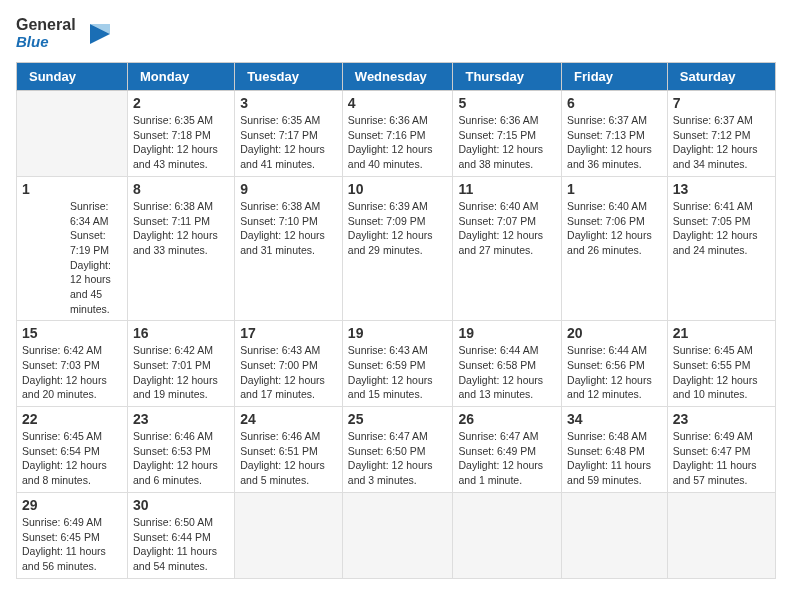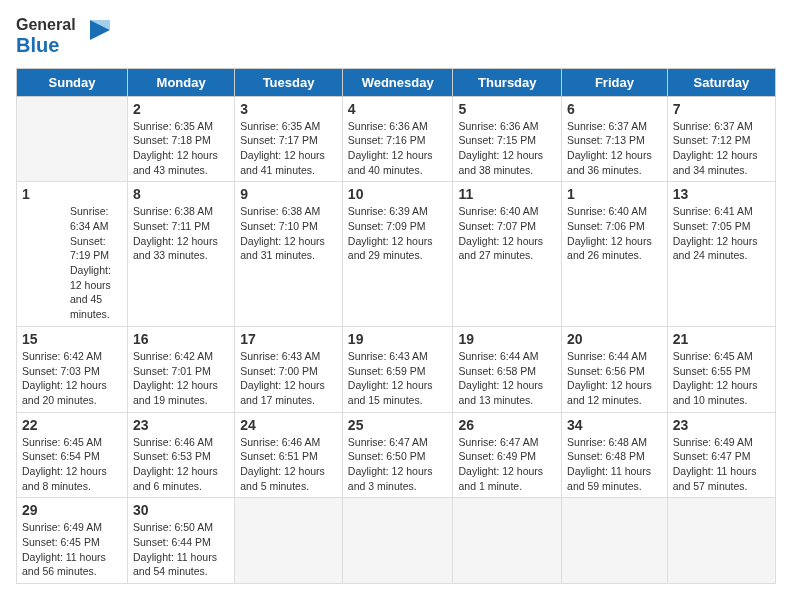--- a/index.html
+++ b/index.html
@@ -11,21 +11,21 @@
       padding: 16px;
     }
     .header {
       display: flex;
       justify-content: space-between;
       align-items: flex-start;
       margin-bottom: 12px;
     }
     .logo {
       display: flex;
-      align-items: flex-start;
+      align-items: flex-end;
       gap: 6px;
     }
     .title-block { text-align: right; }
     .month-title {
       font-size: 36px;
       font-weight: bold;
       color: #333;
     }
     .subtitle {
       font-size: 15px;
@@ -33,21 +33,21 @@
     }
     table {
       width: 100%;
       border-collapse: collapse;
       font-size: 11px;
     }
     thead tr th {
       background: #1a6eb5;
       color: #fff;
       padding: 6px 12px;
-      text-align: center;
+      text-align: left;
       font-size: 13px;
       font-weight: bold;
       border: 1px solid #ccc;
     }
     tbody tr td {
       border: 1px solid #ddd;
       vertical-align: top;
       padding: 4px 5px;
       height: 80px;
       width: 113px;
@@ -69,21 +69,21 @@
       color: #333;
     }
   </style>
 </head>
 <body>
 
 <div class="header">
   <div class="logo">
   <div style="display:flex;flex-direction:column;line-height:1.1;">
     <span style="font-size:16px;font-weight:bold;color:#333;">General</span>
-    <span style="font-size:20px;font-weight:bold;color:#1a6eb5;">Blue</span>
+    <span style="font-size:15px;font-weight:bold;color:#1a6eb5;font-style:italic;">Blue</span>
   </div>
   <svg width="30" height="30" viewBox="0 0 30 30">
     <polygon points="8,4 28,14 8,24" fill="#1a6eb5"></polygon>
     <polygon points="8,4 28,4 28,14" fill="#4a9ed5" opacity="0.5"></polygon>
   </svg>
 </div>
   <div class="title-block">
     <div class="month-title"></div>
     <div class="subtitle"></div>
   </div>

